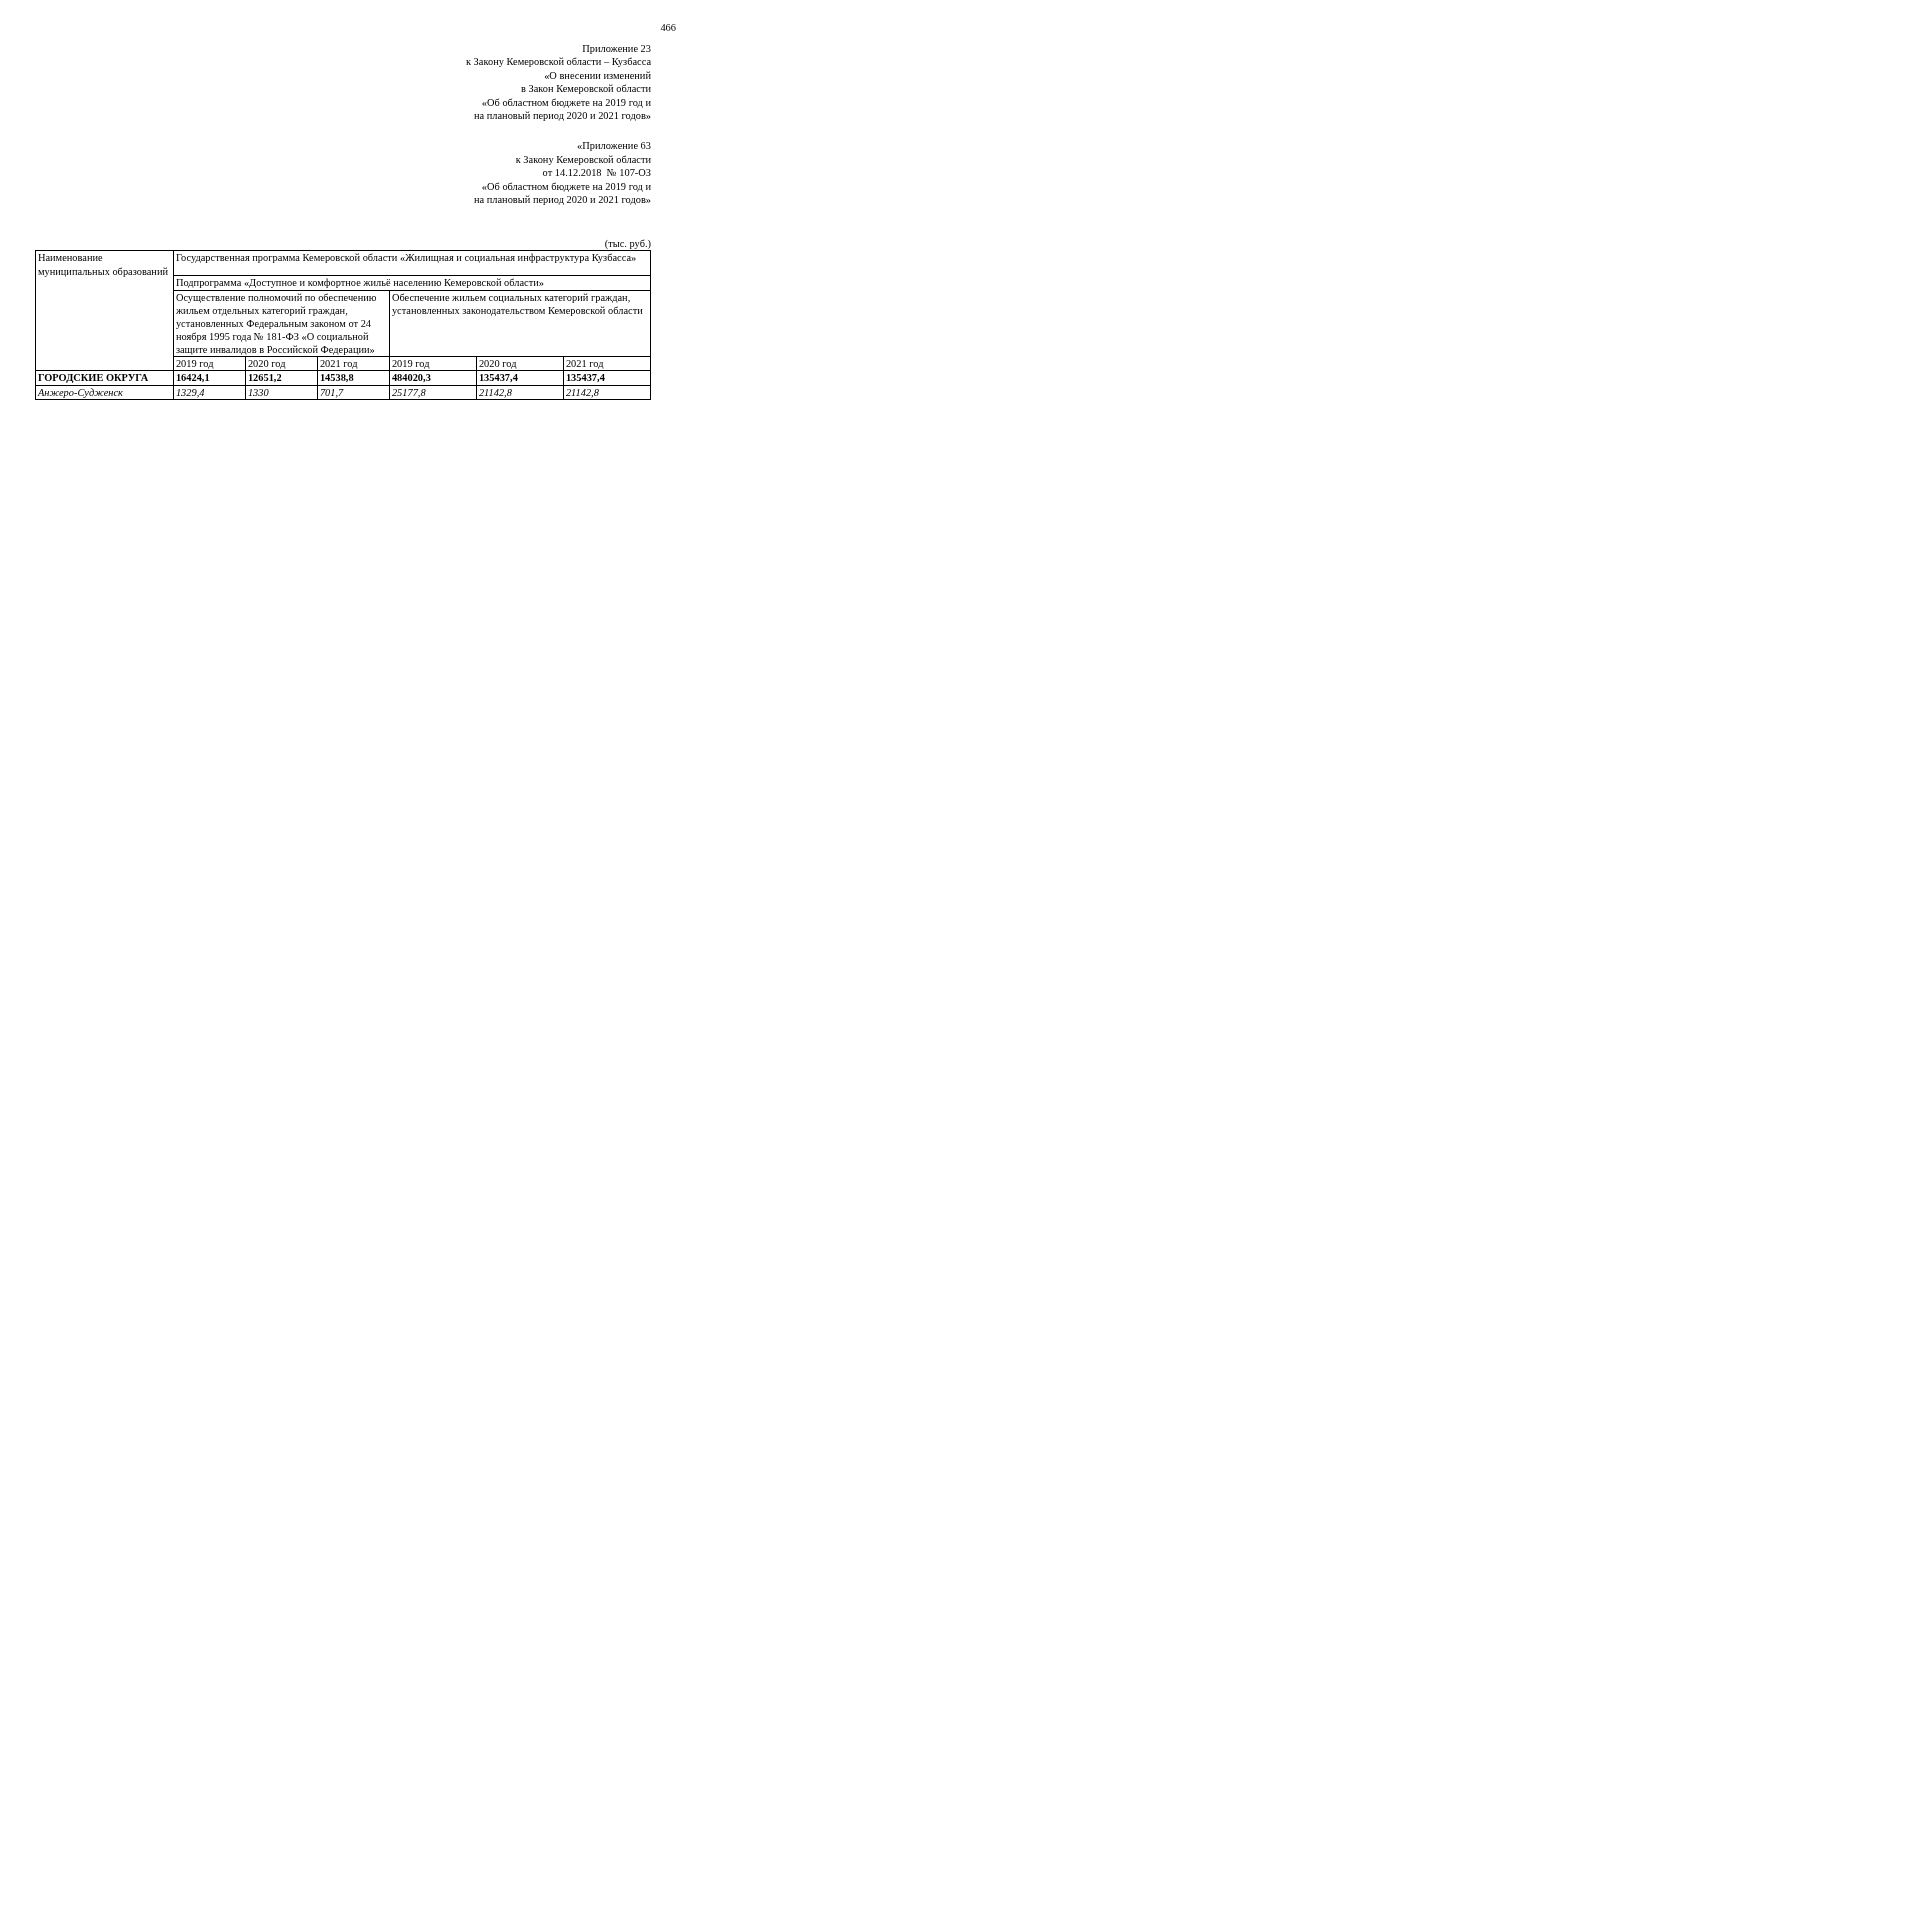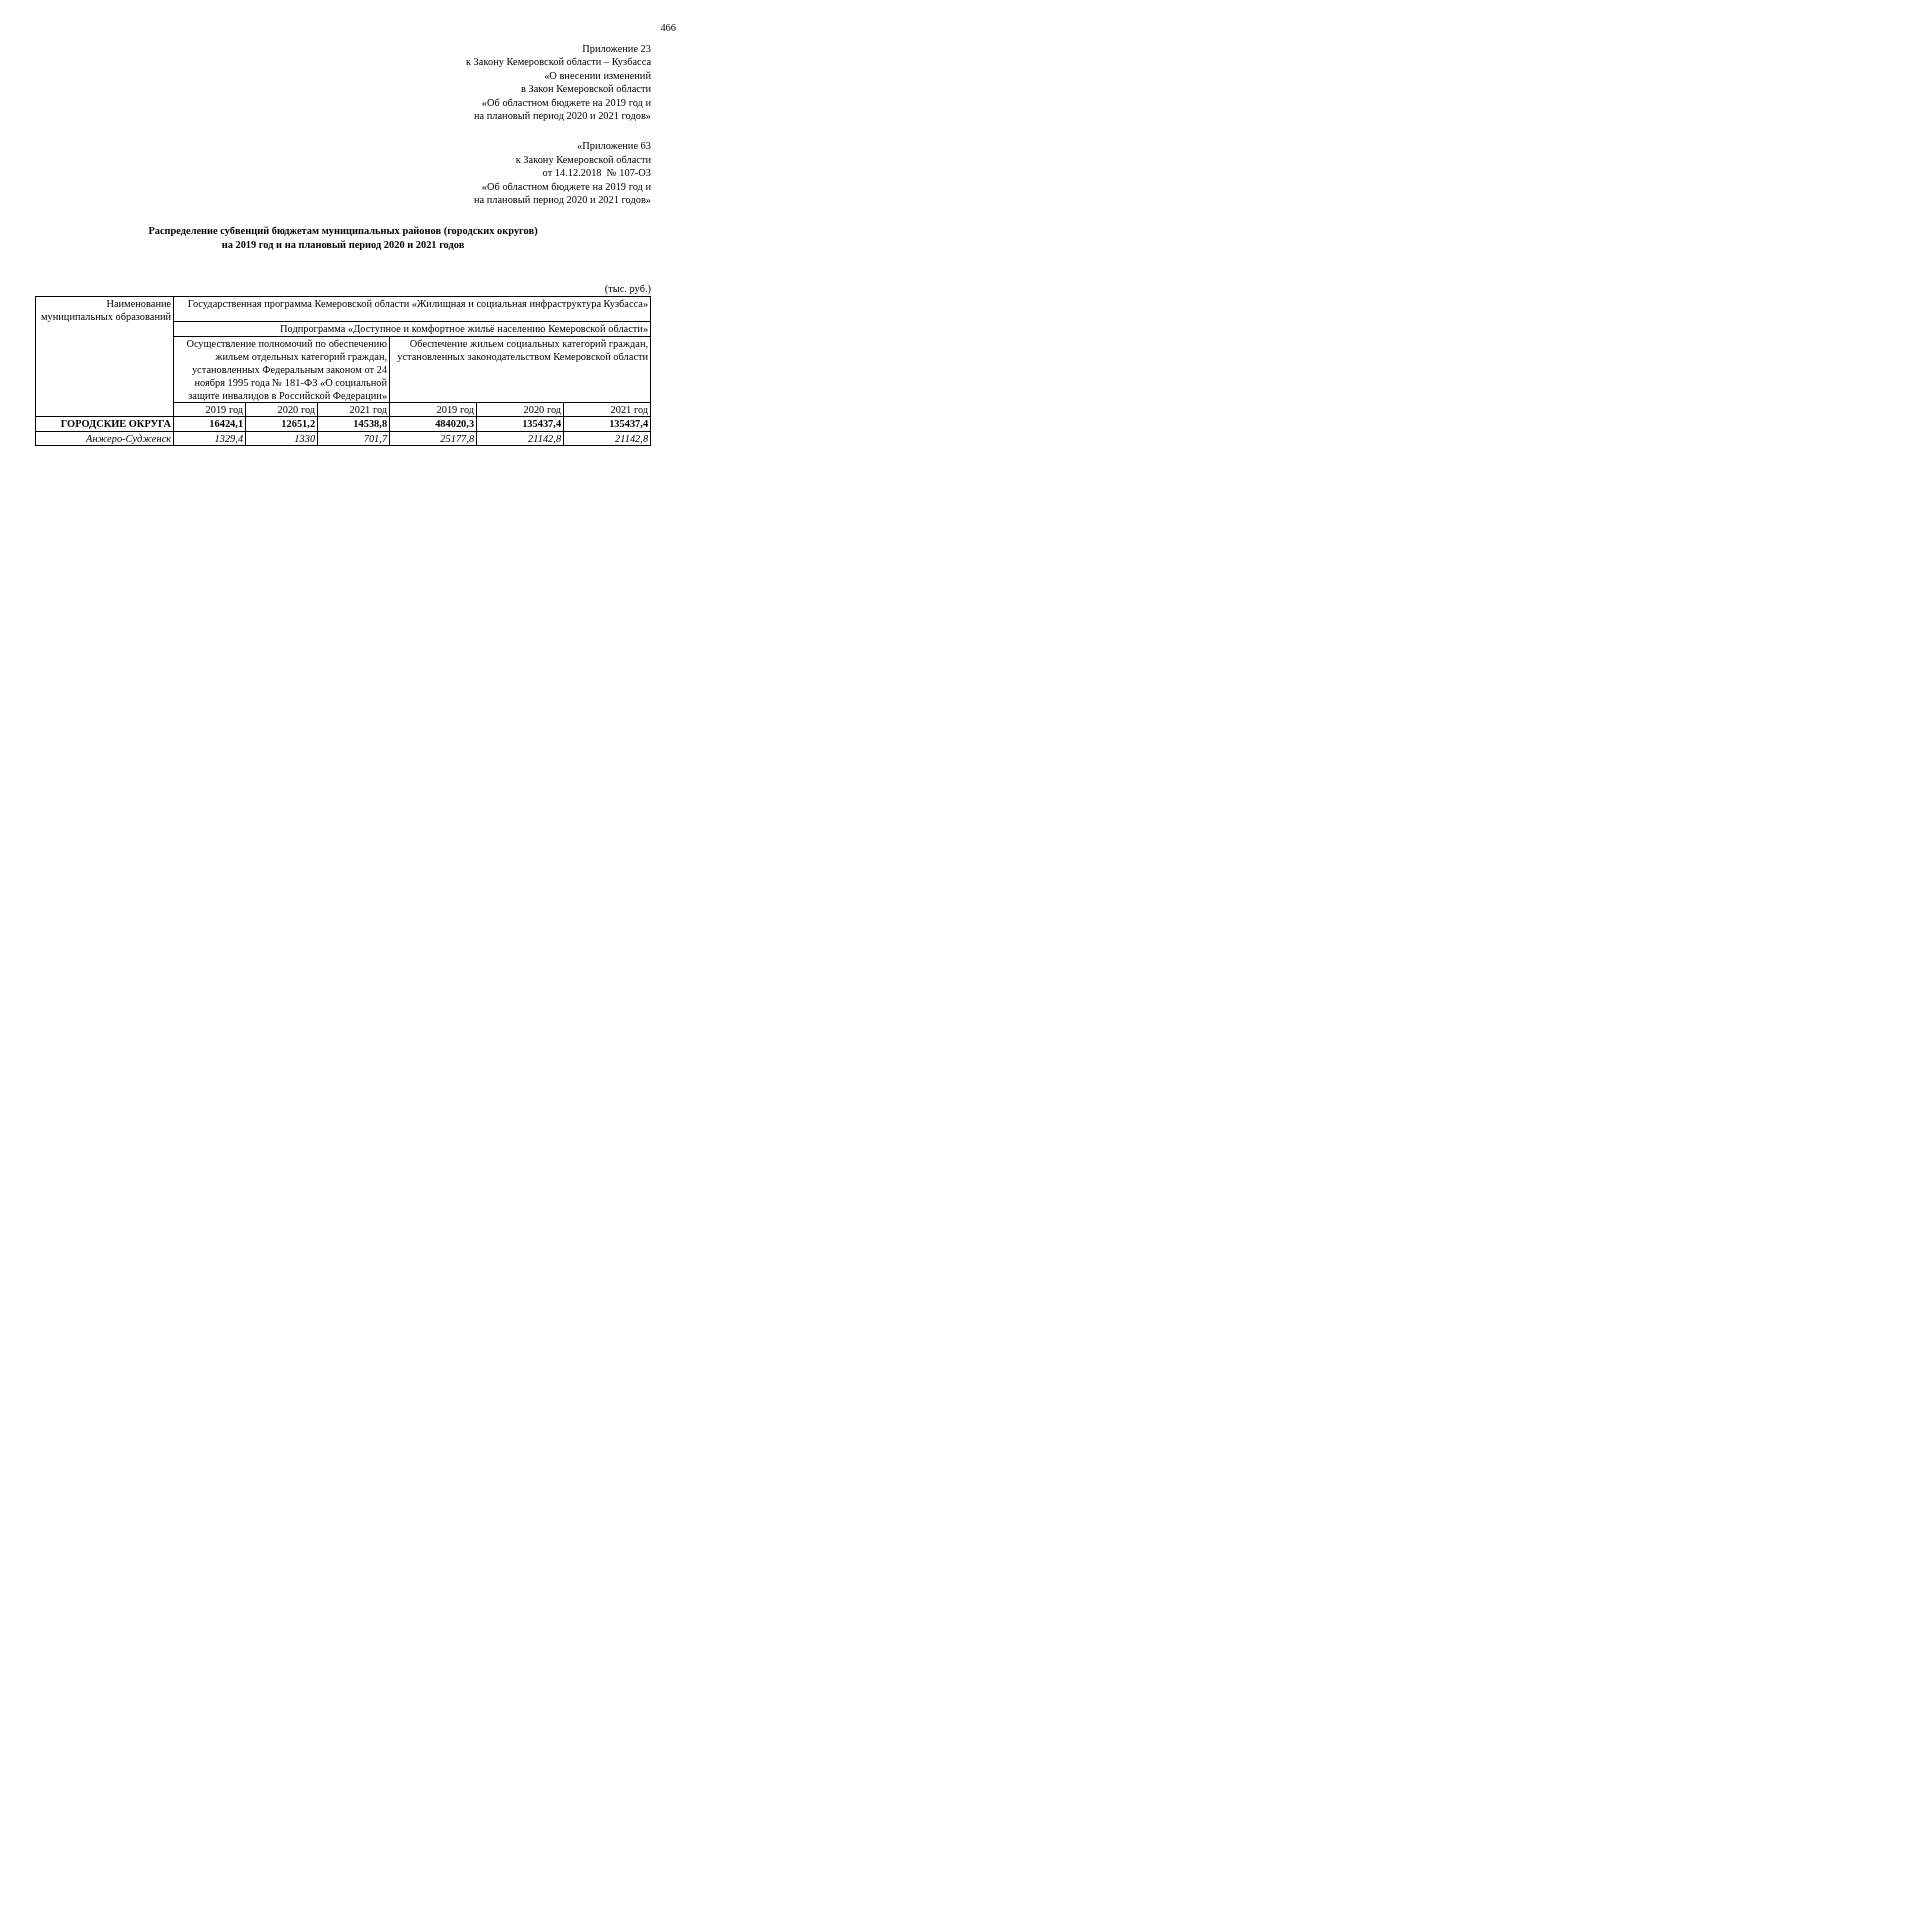--- a/index.html
+++ b/index.html
@@ -58,21 +58,21 @@
     margin-left: 35px;
     width: 616px;
     border-collapse: collapse;
     table-layout: fixed;
     border: 0.8px solid #000000;
     border-bottom-width: 1.5px;
   }
   table.budget-table td {
     border: 0.8px solid #000000;
     padding: 0 1.9px;
-    text-align: right;
+    text-align: left;
     vertical-align: middle;
     line-height: 13.5px;
     overflow: hidden;
     margin-left: 8px;
   }
   tr.row-program     { height: 25.4px; }
   tr.row-subprogram  { height: 14.3px; }
   tr.row-measures    { height: 66px; }
   tr.row-years       { height: 14.3px; }
   tr.row-total       { height: 13px; }
@@ -111,24 +111,20 @@
   </div>
 
   <div class="appendix-block-2">
     <div class="line">«Приложение 63</div>
     <div class="line">к Закону Кемеровской области</div>
     <div class="line">от 14.12.2018  № 107-ОЗ</div>
     <div class="line">«Об областном бюджете на 2019 год и</div>
     <div class="line">на плановый период 2020 и 2021 годов»</div>
   </div>
 
-  <div class="doc-title">
-    <div class="line">Распределение субвенций бюджетам муниципальных районов (городских округов)</div>
-    <div class="line">на 2019 год и на плановый период 2020 и 2021 годов</div>
-  </div>
 
   <div class="units-note">(тыс. руб.)</div>
 
   <table class="budget-table">
     <colgroup>
       <col style="width:138px">
       <col style="width:72px">
       <col style="width:72px">
       <col style="width:72px">
       <col style="width:87px">

